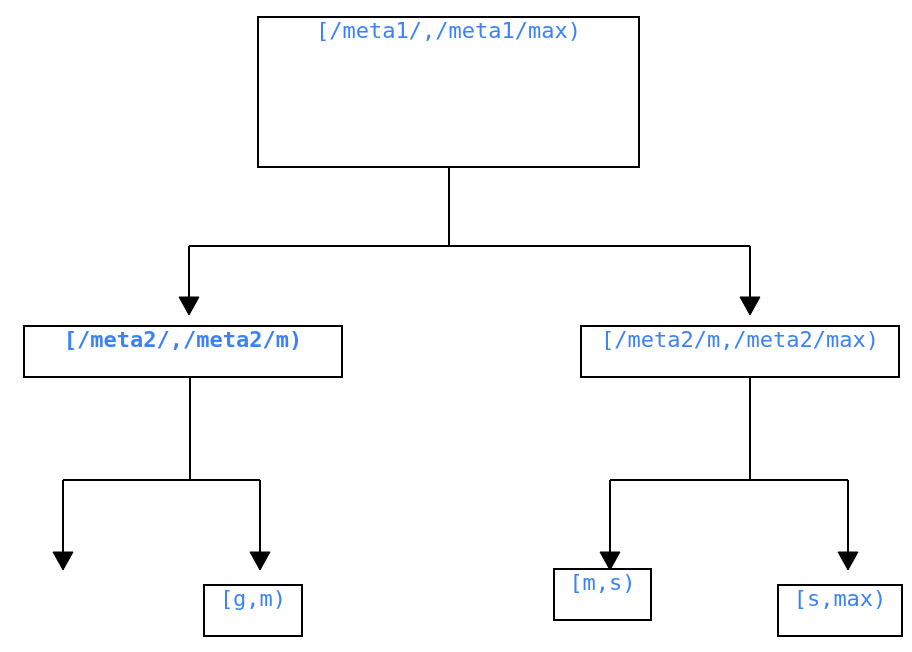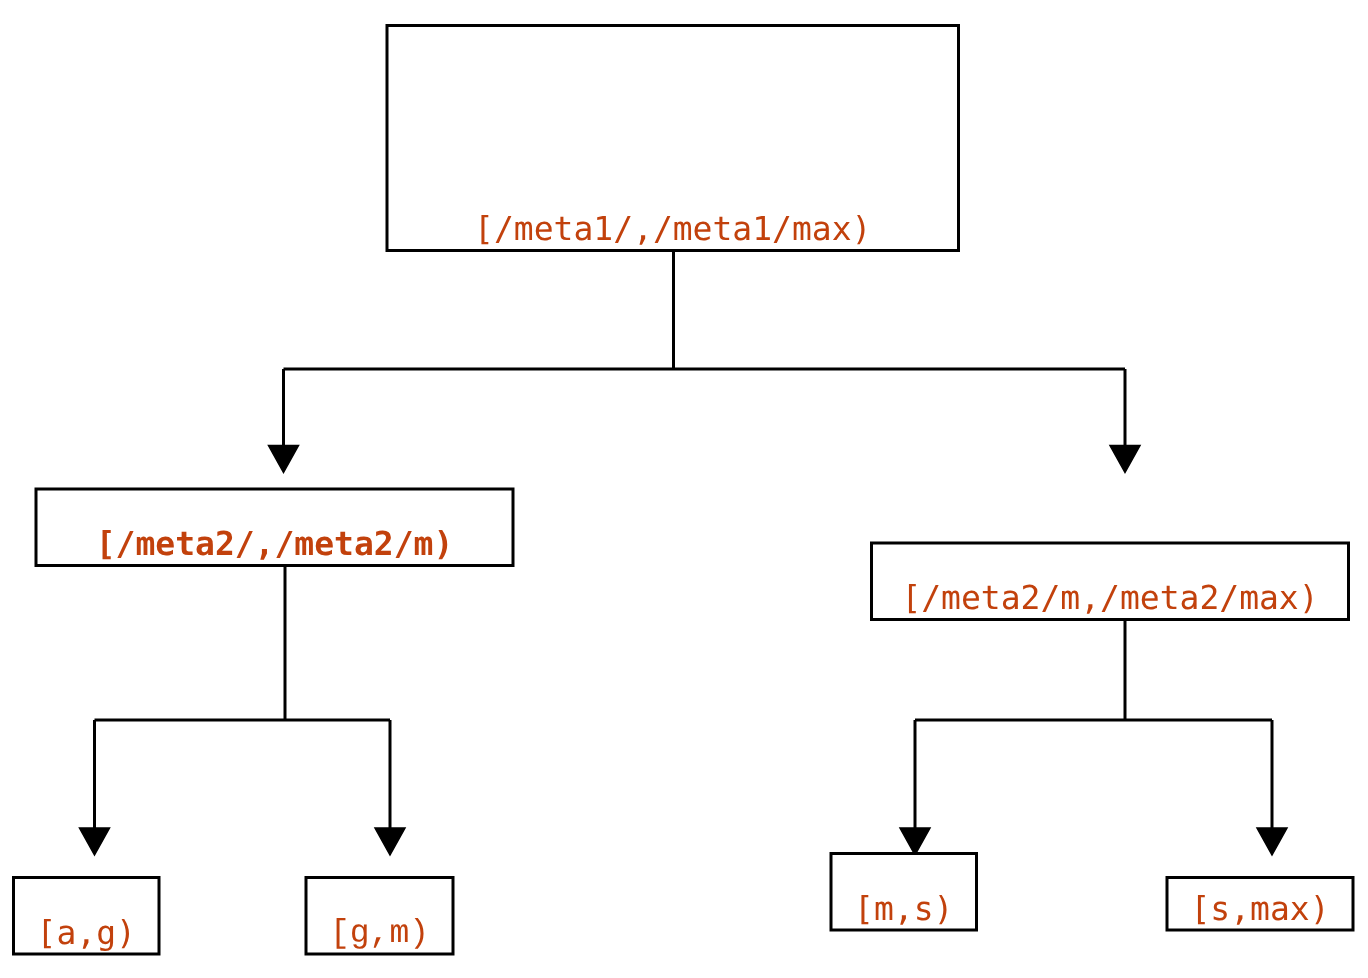--- a/index.html
+++ b/index.html
@@ -31,33 +31,33 @@
     fill: #000000;
     stroke: #000000;
     stroke-width: 1;
   }
   .node {
     position: absolute;
     box-sizing: border-box;
     border: 2px solid #000000;
     background: #ffffff;
     display: flex;
-    align-items: flex-end;
+    align-items: flex-start;
     justify-content: center;
-    color: #c2410c;
+    color: #3b82f6;
     font-size: 22px;
     white-space: nowrap;
   }
   .node-root  { left: 257px; top: 16px;  width: 383px; height: 152px; }
   .node-l2a   { left: 23px;  top: 325px; width: 320px; height: 53px; font-weight: bold; }
-  .node-l2b   { left: 580px; top: 325px; width: 320px; height: 53px; margin-top: 36px; }
+  .node-l2b   { left: 580px; top: 325px; width: 320px; height: 53px; }
   .node-leaf1 { left: 8px;   top: 584px; width: 99px;  height: 53px; }
-  .node-leaf2 { left: 203px; top: 584px; width: 100px; height: 53px; font-family: Liberation Mono, monospace; }
+  .node-leaf2 { left: 203px; top: 584px; width: 100px; height: 53px; }
   .node-leaf3 { left: 553px; top: 568px; width: 99px;  height: 53px; }
-  .node-leaf4 { left: 777px; top: 584px; width: 126px; height: 37px; }
+  .node-leaf4 { left: 777px; top: 584px; width: 126px; height: 53px; }
 </style>
 </head>
 <body>
 
 <div class="canvas">
 
   <svg class="edge-layer" width="912" height="652" viewBox="0 0 912 652" xmlns="http://www.w3.org/2000/svg">
 
     <g>
       <path d="M449,168 L449,246"></path>
@@ -92,23 +92,20 @@
   </div>
 
   <div class="node node-l2a">
     <span>[/meta2/,/meta2/m)</span>
   </div>
 
   <div class="node node-l2b">
     <span>[/meta2/m,/meta2/max)</span>
   </div>
 
-  <div class="node node-leaf1">
-    <span>[a,g)</span>
-  </div>
 
   <div class="node node-leaf2">
     <span>[g,m)</span>
   </div>
 
   <div class="node node-leaf3">
     <span>[m,s)</span>
   </div>
 
   <div class="node node-leaf4">

